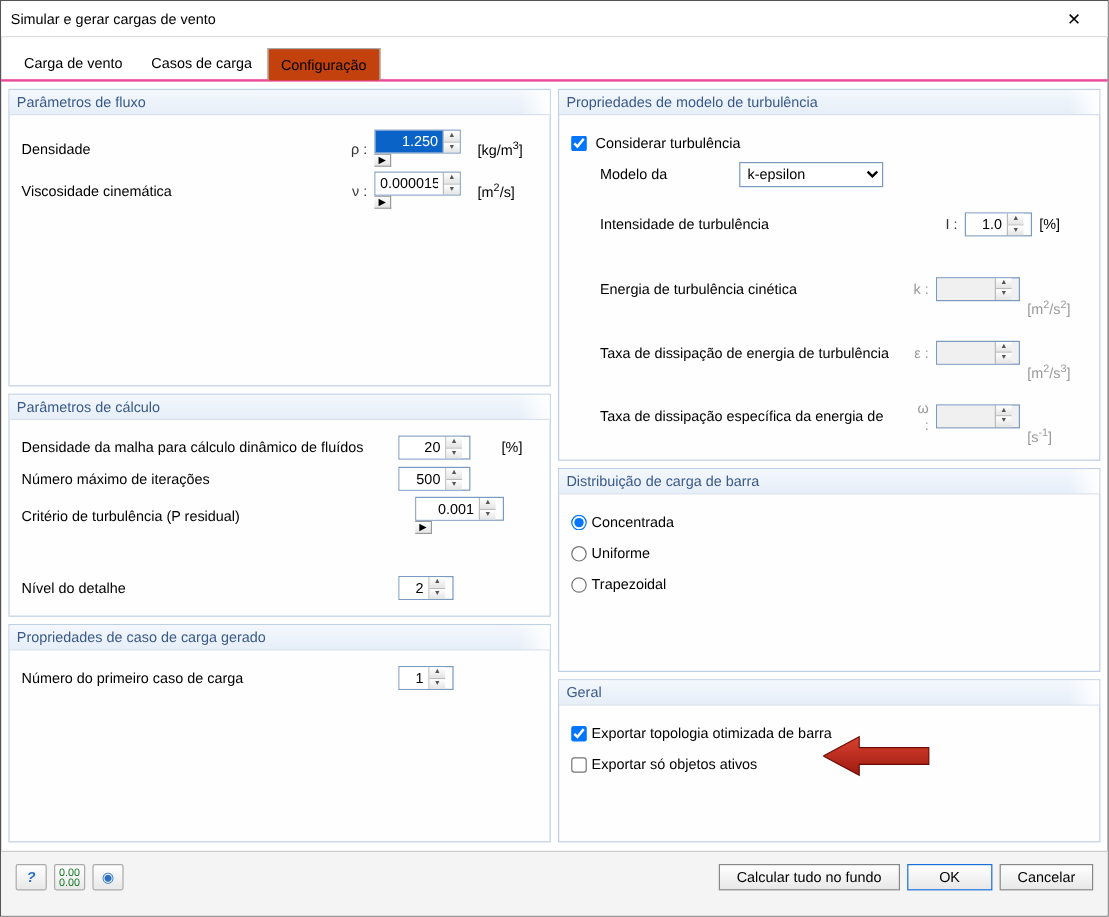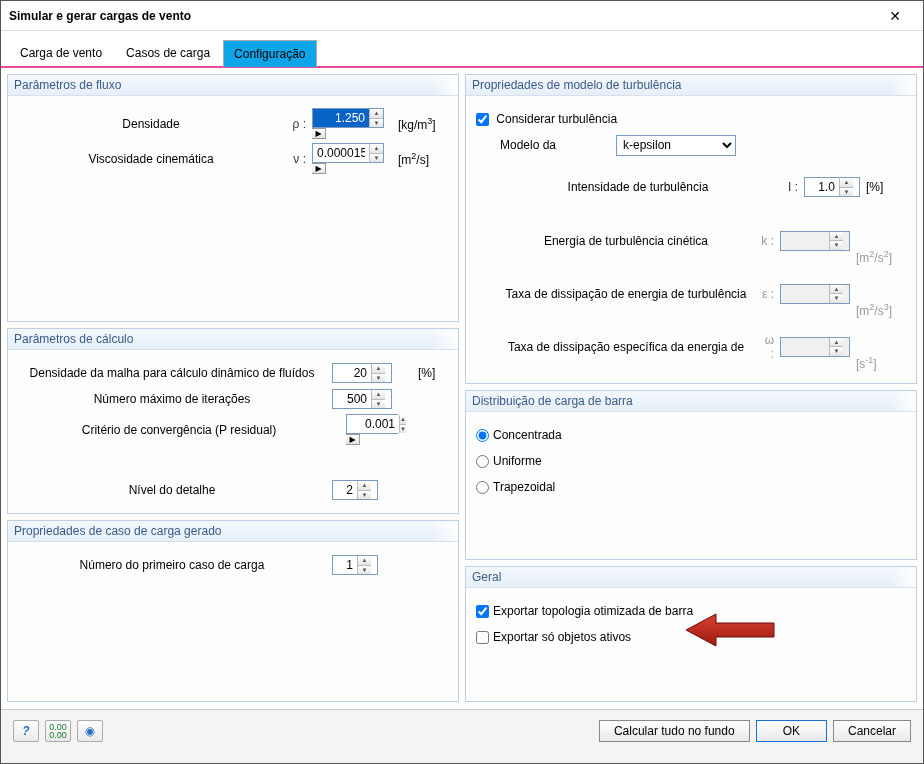--- a/index.html
+++ b/index.html
@@ -1,36 +1,36 @@
 <!DOCTYPE html>
 <html><head>
 <meta charset="utf-8">
 <style>
 * { box-sizing: border-box; font-family: "Segoe UI", Tahoma, sans-serif; font-size: 12px; }
 body { margin: 0; background: #fff; }
 
 .window { width: 924px; height: 764px; border: 1px solid #555; background: #fff; position: relative; }
 .titlebar { height: 30px; background: #fff; display: flex; align-items: center; padding: 0 8px; border-bottom: 1px solid #ddd; }
-.titlebar .title { flex: 1; font-weight: bold; }
+.titlebar .title { flex: 1; }
 .titlebar .close { width: 40px; text-align: center; font-size: 14px; cursor: pointer; }
 
 .tabs { display: flex; padding: 6px 8px 0 8px; border-bottom: 2px solid #ec4899; margin-top: 2px; }
 .tab { padding: 6px 10px; border: 1px solid transparent; border-bottom: none; margin-right: 2px; cursor: pointer; }
-.tab.active { border-color: #aaa; background: #0ea5e9; position: relative; top: 1px; }
+.tab.active { border-color: #aaa; background: #c2410c; position: relative; top: 1px; }
 
 .content { display: flex; padding: 6px; gap: 6px; height: 640px; }
 .col { flex: 1; display: flex; flex-direction: column; gap: 6px; }
 
 .panel { border: 1px solid #bfd0e6; background: #fefefe; position: relative; }
 .panel-header { background: linear-gradient(#f4f8fd, #e6eef8); color: #3a5a8a; padding: 3px 6px; font-size: 12px; border-bottom: 1px solid #d8e0ee; position: relative; }
 .panel-header::after { content:""; position:absolute; right:0; top:0; bottom:0; width:26px; background:linear-gradient(to right, rgba(255,255,255,0), #fff); }
 .panel-body { padding: 8px 10px; }
 
 .row { display: flex; align-items: center; margin: 4px 0; min-height: 22px; gap: 6px; }
-.row .label { flex: 1; text-align: center; }
+.row .label { flex: 1; }
 .row .sym { width: 16px; text-align: right; color: #333; }
 .row .sym.disabled { color: #999; }
 .row .num { width: 80px; }
 .row .unit { width: 50px; }
 .row .unit.disabled { color: #999; margin-top: 33px; }
 
 .indent { padding-left: 24px; }
 
 .num-input { display: inline-flex; align-items: stretch; height: 20px; border: 1px solid #7a9ac0; background: #fff; }
 .num-input.selected input { background: #0a64c8; color: #fff; }
@@ -136,23 +136,23 @@
                 <input style="width: 38px;" value="500">
                 <span class="spin">
                     <div>▲</div>
                     <div>▼</div>
                   </span>
               </span>
             </span>
             <span class="unit" style="width:30px;"></span>
           </div>
           <div class="row">
-            <span class="label">Critério de convergência (P residual)</span>
-            <span class="num">
-              <span class="num-input" style="width:52px;">
+            <span class="label">Critério de turbulência (P residual)</span>
+            <span class="num">
+              <span class="num-input" style="width:74px;">
                 <input style="width: 52px;" value="0.001">
                 <span class="spin">
                     <div>▲</div>
                     <div>▼</div>
                   </span>
               </span>
               <span class="stepbtn">▶</span>
             </span>
             <span class="unit" style="width:16px;"></span>
           </div>

